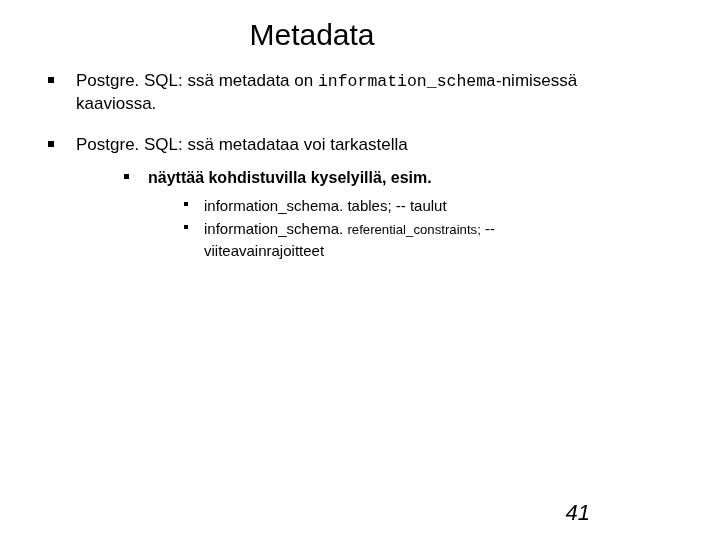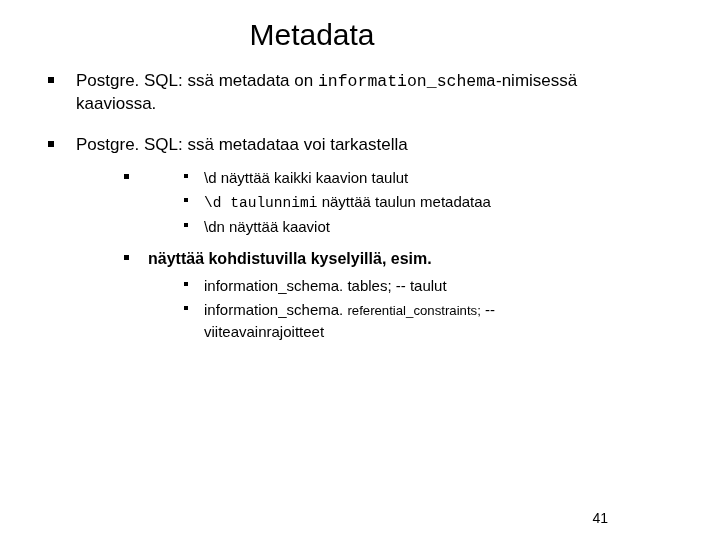--- a/index.html
+++ b/index.html
@@ -93,23 +93,24 @@
   }
   .mono, code {
     font-family: "Courier New", Courier, monospace;
     font-size: 0.97em;
   }
   .small {
     font-size: 0.88em;
   }
   .page-number {
     position: absolute;
-    right: 16px;
+    right: 34px;
     bottom: 14px;
-    font-size: 14px;
+    font-size: 22px;
+    font-style: italic;
   }
 </style>
 </head>
 <body>
 
 <div class="slide">
 
   <div class="title">Metadata</div>
 
   <ul class="level1">
@@ -117,27 +118,20 @@
     <li>
       <span>Postgre. SQL: ssä metadata on </span><span class="mono">information_schema</span><span>-nimisessä kaaviossa.</span>
     </li>
 
     <li>
       <span>Postgre. SQL: ssä metadataa voi tarkastella</span>
 
       <ul class="level2">
 
         <li>
-          <ul class="level3">
-            <li>\d näyttää kaikki kaavion taulut</li>
-            <li>
-              <span class="mono">\d taulunnimi</span><span> näyttää taulun metadataa</span>
-            </li>
-            <li>\dn näyttää kaaviot</li>
-          </ul>
         </li>
 
         <li>
           <span>näyttää kohdistuvilla kyselyillä, esim.</span>
           <ul class="level3">
             <li>information_schema. tables; -- taulut</li>
             <li>
               <span>information_schema. </span><span class="small">referential_constraints;</span><span> -- viiteavainrajoitteet</span>
             </li>
           </ul>

